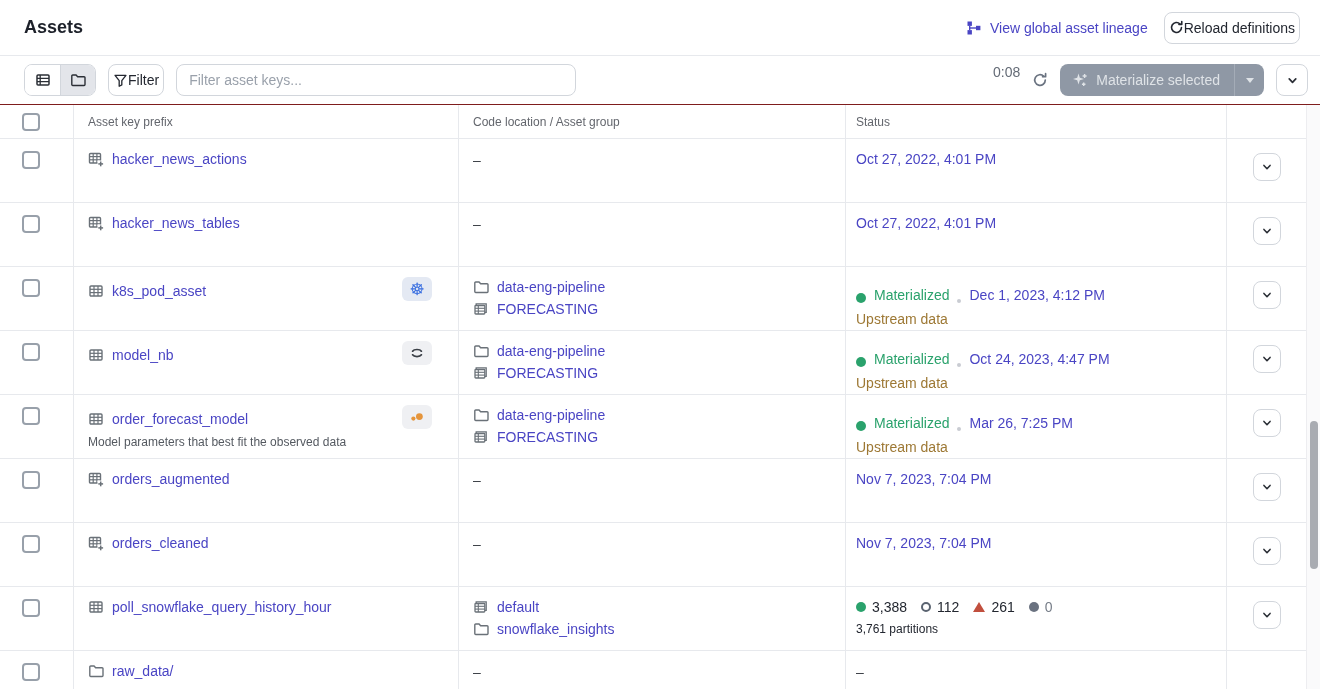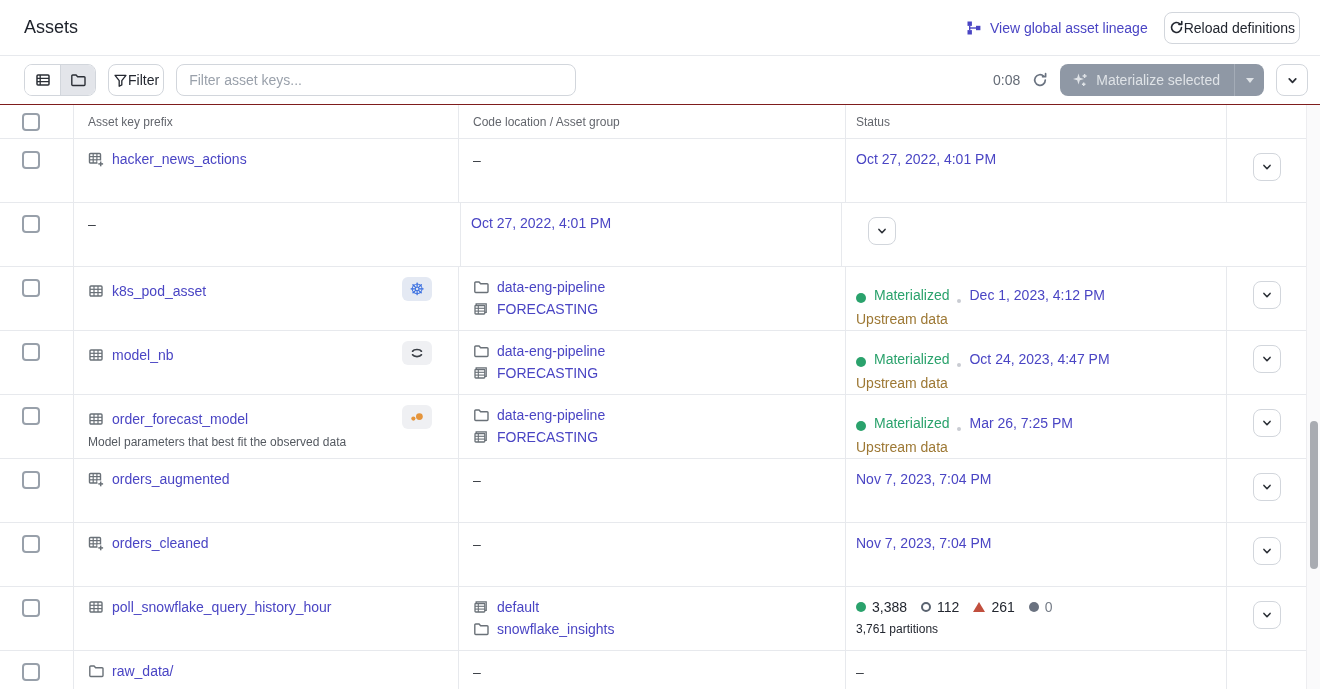--- a/index.html
+++ b/index.html
@@ -2,39 +2,39 @@
 <html><head>
 <meta charset="utf-8">
 <style>
   * { margin:0; padding:0; box-sizing:border-box; }
   html,body { width:1320px; height:689px; overflow:hidden; background:#fff;
     font-family:"Liberation Sans", sans-serif; color:#232730; }
 
   
   .titlebar { height:56px; display:flex; align-items:center; justify-content:space-between;
     padding:0 20px 0 24px; border-bottom:1px solid #e7e9ed; }
-  .page-title { font-size:18px; font-weight:400; color:#1d212a; }
+  .page-title { font-size:18px; font-weight:700; color:#1d212a; }
   .titlebar-right { display:flex; align-items:center; gap:16px; }
   .lineage-link { display:flex; align-items:center; gap:8px; color:#4a45c4; font-size:14px;
     cursor:pointer; text-decoration:none; }
   .btn { display:inline-flex; align-items:center; gap:0; height:32px; padding:0 4px;
     background:#fff; border:1px solid #d2d6dc; border-radius:8px; font-size:14px; color:#232730;
     cursor:pointer; font-family:inherit; }
 
   
   .toolbar { height:48px; display:flex; align-items:center; padding:0 12px 0 24px; gap:12px; }
   .segmented { display:flex; height:32px; border:1px solid #d2d6dc; border-radius:8px; overflow:hidden; }
   .segmented button { width:35px; display:flex; align-items:center; justify-content:center;
     background:#fff; border:none; cursor:pointer; }
   .segmented button + button { border-left:1px solid #d2d6dc; }
   .segmented button.active { background:#e3e5ea; }
   .search { width:400px; height:32px; border:1px solid #d2d6dc; border-radius:8px; padding:0 12px;
     font-size:14px; font-family:inherit; color:#232730; outline:none; }
   .search::placeholder { color:#9aa1ab; }
-  .toolbar-right { margin-left:auto; display:flex; align-items:center; gap:12px; }
+  .toolbar-right { margin-left:auto; display:flex; gap:12px; }
   .countdown { font-size:14px; color:#646b76; }
   .icon-btn { background:none; border:none; cursor:pointer; display:flex; align-items:center; }
   .split { display:flex; height:32px; border-radius:8px; overflow:hidden; }
   .split button { background:#8f98a5; border:none; color:#dfe3e7; display:flex; align-items:center;
     gap:8px; font-size:14px; font-family:inherit; cursor:pointer; }
   .split-main { padding:0 14px 0 12px; }
   .split-caret { width:30px; justify-content:center; border-left:1px solid #a4acb7 !important; }
   .caret { width:0; height:0; border-left:4px solid transparent; border-right:4px solid transparent;
     border-top:5px solid #dfe3e7; }
   .chev-btn { width:32px; height:32px; background:#fff; border:1px solid #d2d6dc; border-radius:8px;
@@ -265,20 +265,28 @@
             <use href="#i-chevron"></use>
           </svg>
         </button>
       </div>
   </div>
 
   <div class="row">
     <div class="c-check">
         <div class="checkbox"></div>
       </div>
+    <div class="c-key">
+      <div class="key-line">
+        <svg class="ic" width="16" height="16" style="color:#6a7178">
+            <use href="#i-tableplus"></use>
+          </svg>
+        <a class="link">hacker_news_tables</a>
+      </div>
+    </div>
     <div class="c-loc"><span class="dash">–</span></div>
     <div class="c-status">
         <div class="st-line">
           <a class="link">Oct 27, 2022, 4:01 PM</a>
         </div>
       </div>
     <div class="c-actions">
         <button class="row-chev">
           <svg class="ic" width="14" height="14" style="color:#2b2f36">
             <use href="#i-chevron"></use>

